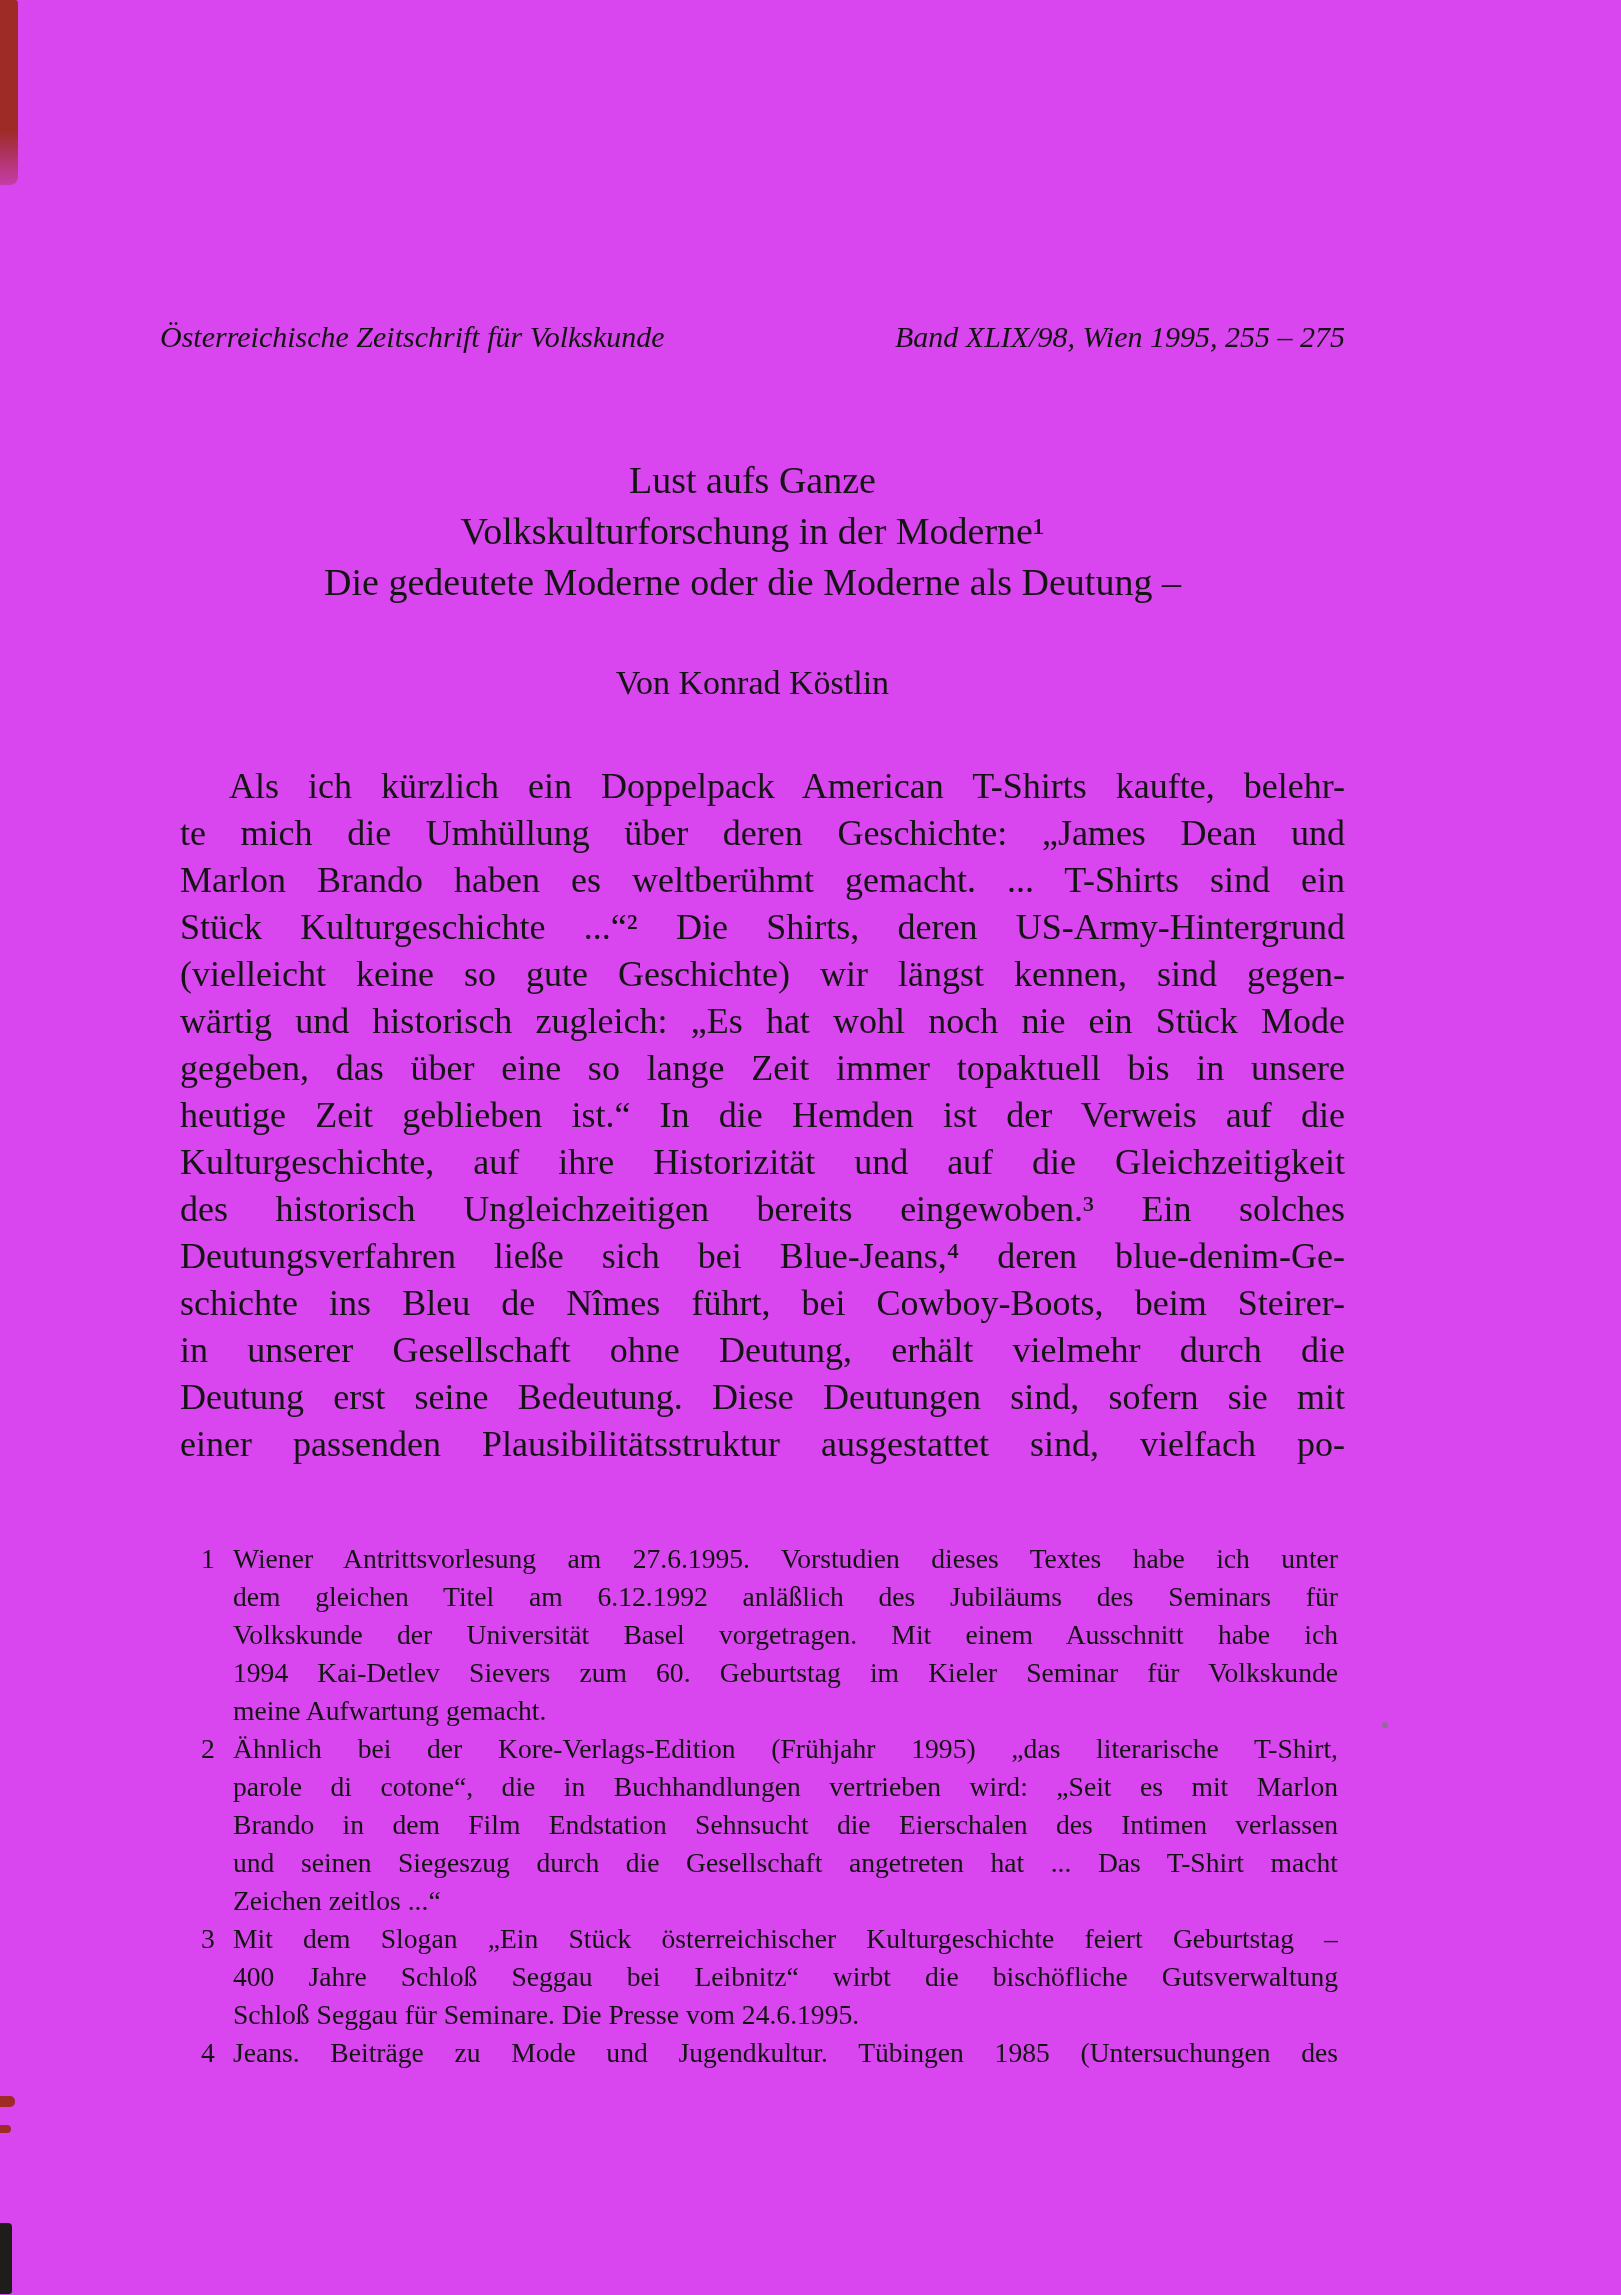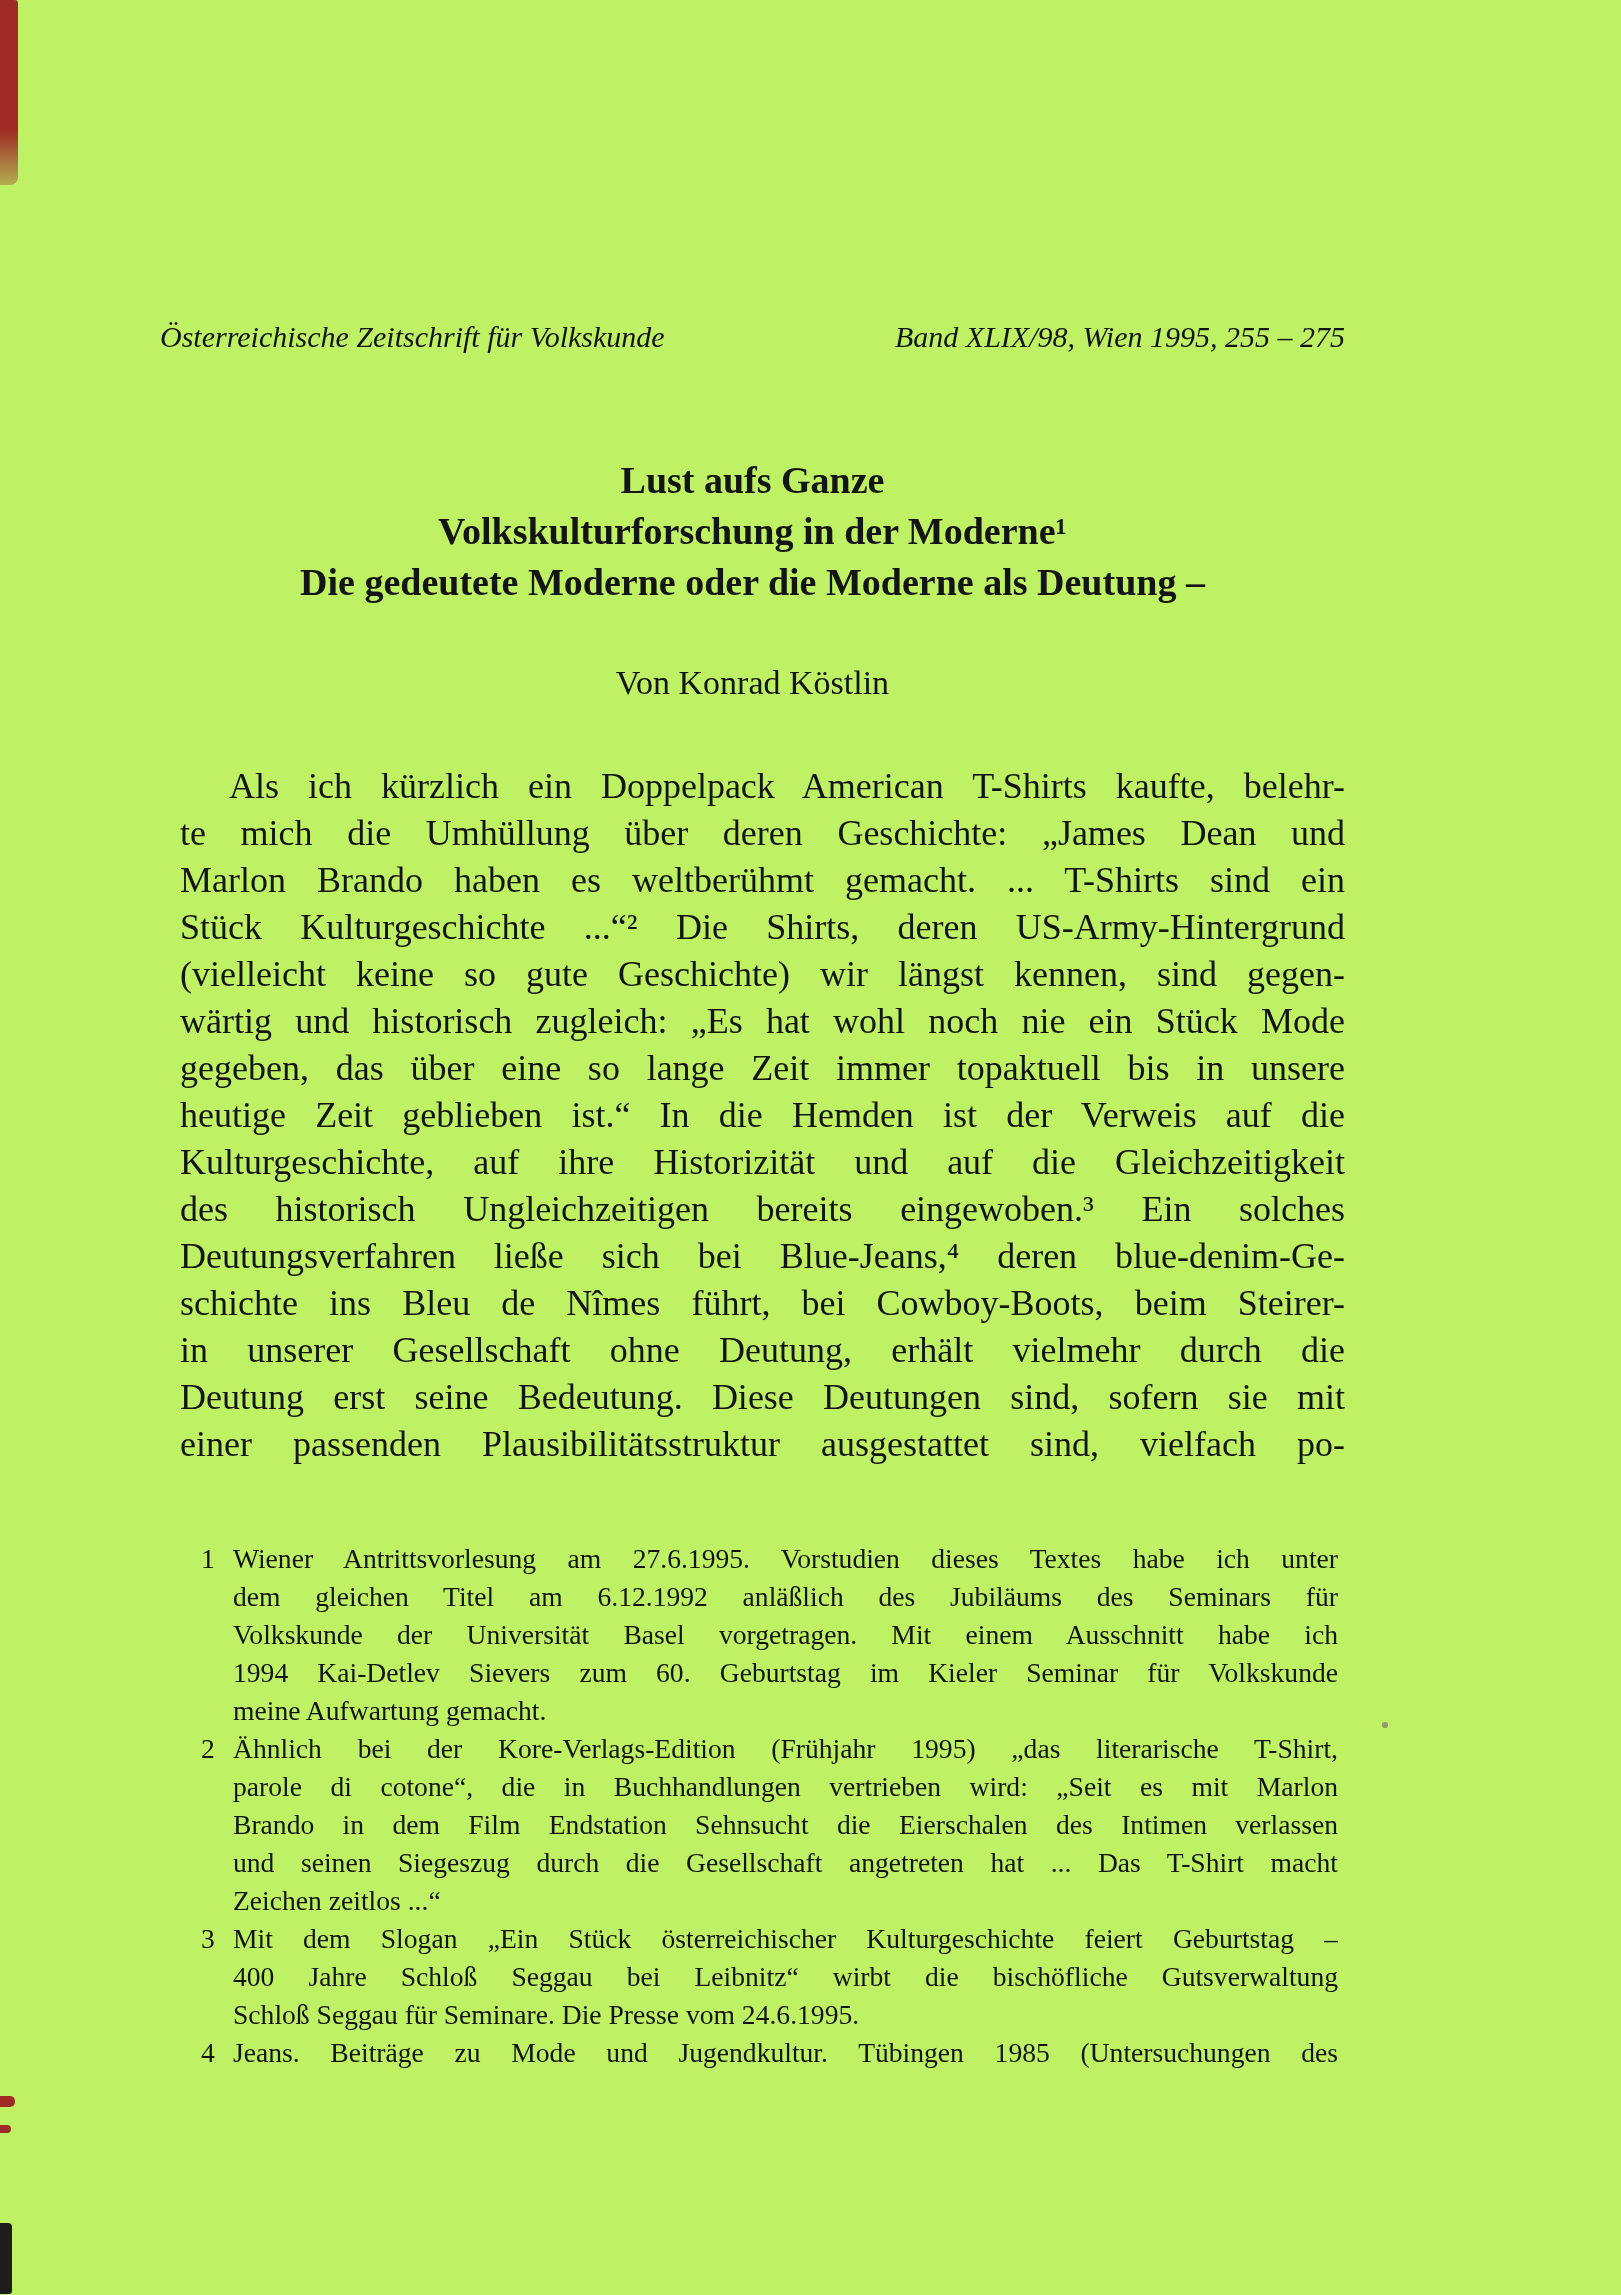--- a/index.html
+++ b/index.html
@@ -4,21 +4,21 @@
 <style>
   html, body {
     margin: 0;
     padding: 0;
     background: #e8e8e8;
   }
   #page {
     position: relative;
     width: 1621px;
     height: 2295px;
-    background: #bef264;
+    background: #d946ef;
     overflow: hidden;
     font-family: "Liberation Serif", "DejaVu Serif", serif;
     color: #141414;
   }
   .col {
     position: absolute;
     left: 160px;
     width: 1185px;
   }
 
@@ -30,21 +30,21 @@
     font-style: italic;
     font-size: 30px;
     line-height: 39px;
     white-space: nowrap;
   }
 
   
   #title-block {
     top: 455px;
     text-align: center;
-    font-weight: bold;
+    font-weight: normal;
     font-size: 38px;
     line-height: 51px;
   }
 
   
   #author-line {
     top: 660px;
     text-align: center;
     font-size: 34px;
     line-height: 45px;

